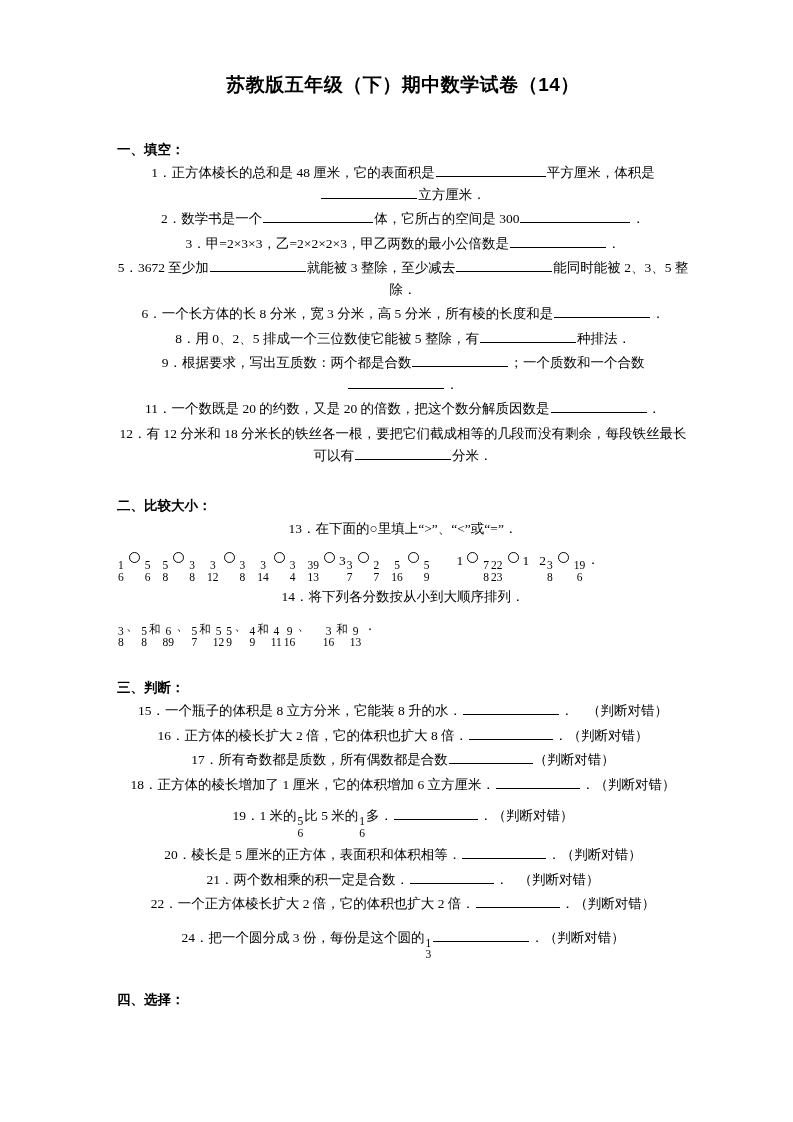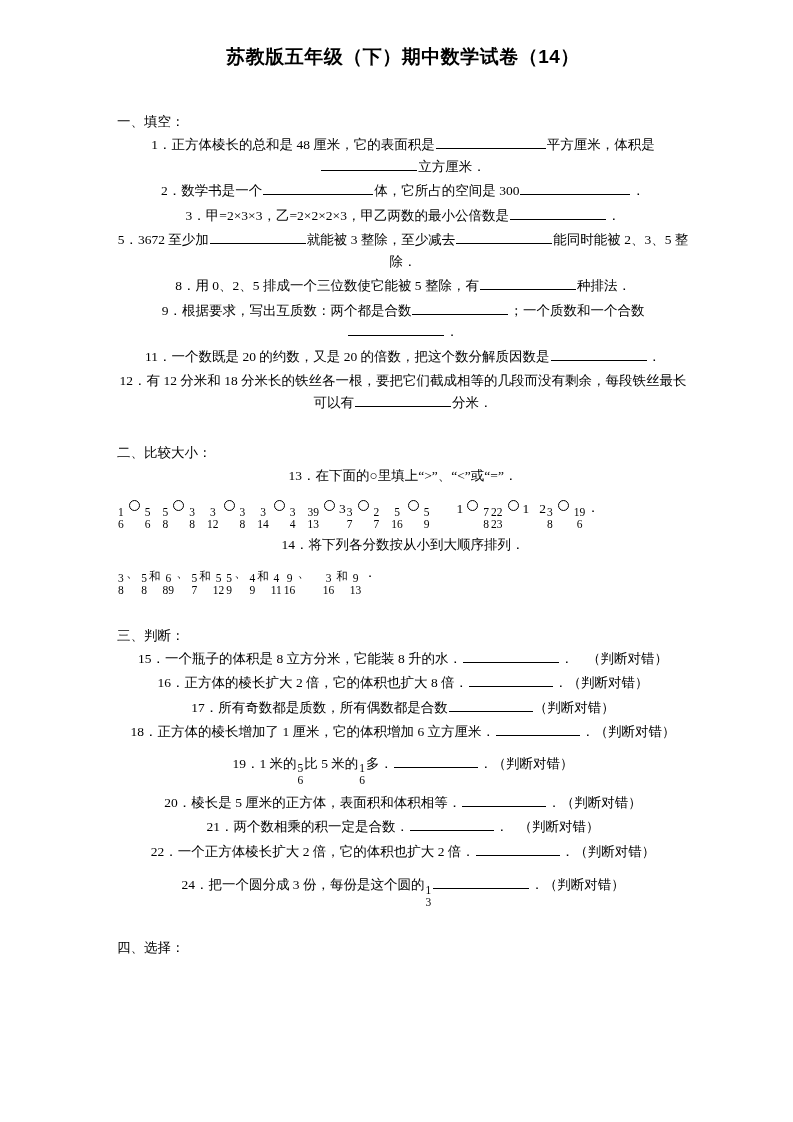--- a/index.html
+++ b/index.html
@@ -21,25 +21,25 @@
     top: 0;
     width: 572px;
   }
   .doc-title {
     text-align: center;
     font-family: "Liberation Sans", sans-serif;
     font-weight: bold;
     font-size: 19px;
     letter-spacing: 0.5px;
     margin: 0;
-    padding-top: 44px;
+    padding-top: 72px;
   }
   .section-head {
     font-family: "Liberation Sans", sans-serif;
-    font-weight: normal;
+    font-weight: bold;
     font-size: 13.5px;
     margin: 0;
   }
   .sec-gap-first { padding-top: 43px; }
   .sec-gap { padding-top: 30px; }
   .q {
     font-size: 13.5px;
     line-height: 21.5px;
     margin: 0;
     padding-top: 3px;
@@ -110,20 +110,21 @@
 
     <p class="q"><span>1．</span><span>正方体棱长的总和是 48 厘米，它的表面积是</span><span class="blank b-xl"></span><span>平方厘米，体积是</span><span class="blank b-lg"></span><span>立方厘米．</span></p>
 
     <p class="q"><span>2．</span><span>数学书是一个</span><span class="blank b-xl"></span><span>体，它所占的空间是 300</span><span class="blank b-xl"></span><span>．</span></p>
 
     <p class="q"><span>3．</span><span>甲=2×3×3，乙=2×2×2×3，甲乙两数的最小公倍数是</span><span class="blank b-lg"></span><span>．</span></p>
 
 
     <p class="q"><span>5．</span><span>3672 至少加</span><span class="blank b-lg"></span><span>就能被 3 整除，至少减去</span><span class="blank b-lg"></span><span>能同时能被 2、3、5 整除．</span></p>
 
+    <p class="q"><span>6．</span><span>一个长方体的长 8 分米，宽 3 分米，高 5 分米，所有棱的长度和是</span><span class="blank b-lg"></span><span>．</span></p>
 
 
     <p class="q"><span>8．</span><span>用 0、2、5 排成一个三位数使它能被 5 整除，有</span><span class="blank b-lg"></span><span>种排法．</span></p>
 
     <p class="q"><span>9．</span><span>根据要求，写出互质数：两个都是合数</span><span class="blank b-lg"></span><span>；一个质数和一个合数</span><span class="blank b-lg"></span><span>．</span></p>
 
 
     <p class="q"><span>11．</span><span>一个数既是 20 的约数，又是 20 的倍数，把这个数分解质因数是</span><span class="blank b-lg"></span><span>．</span></p>
 
     <p class="q q-wide"><span>12．</span><span>有 12 分米和 18 分米长的铁丝各一根，要把它们截成相等的几段而没有剩余，每段铁丝最长可以有</span><span class="blank b-lg"></span><span>分米．</span></p>

